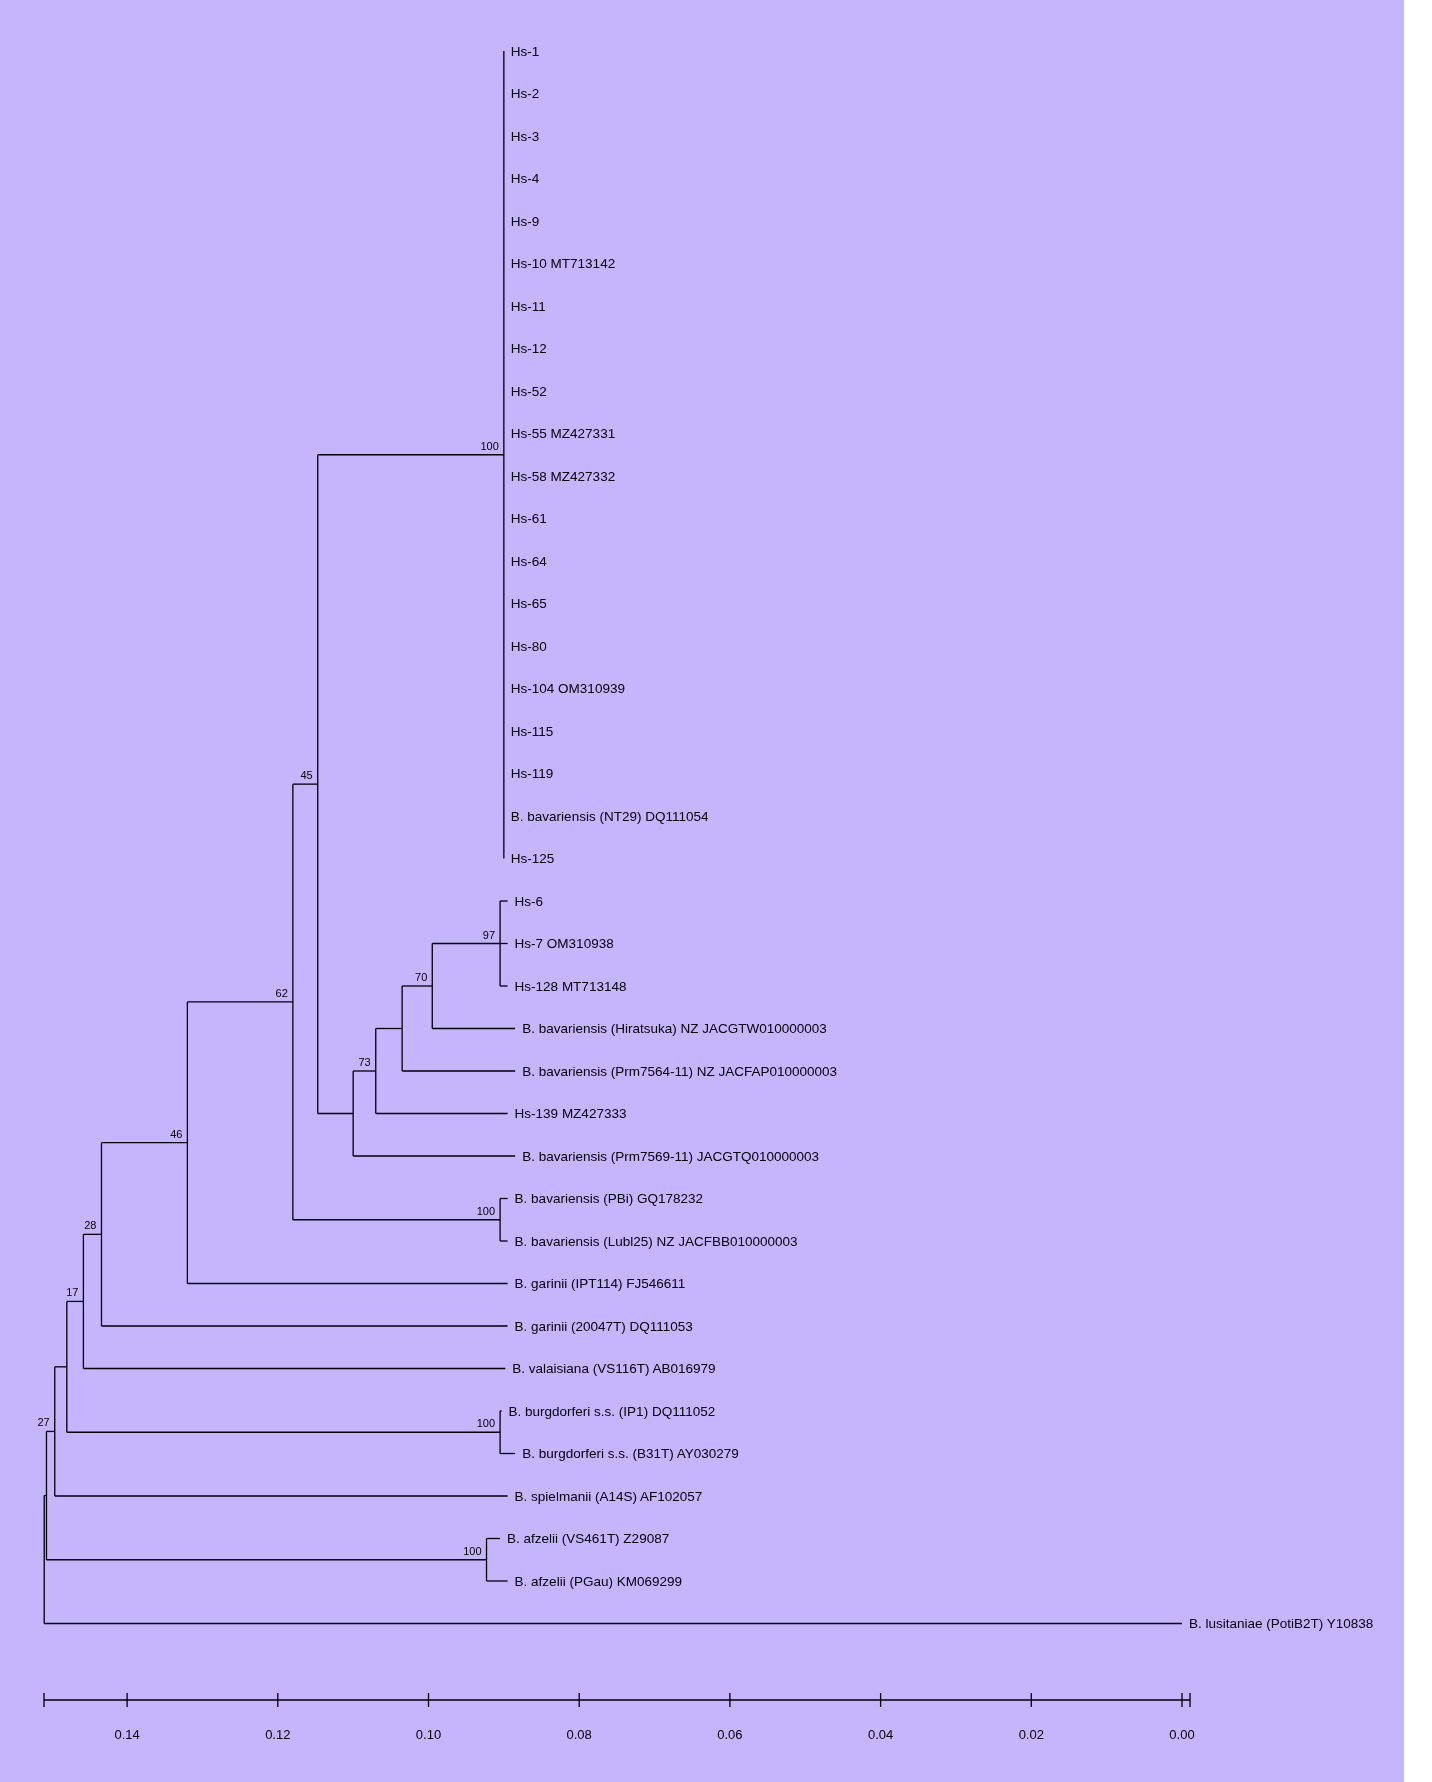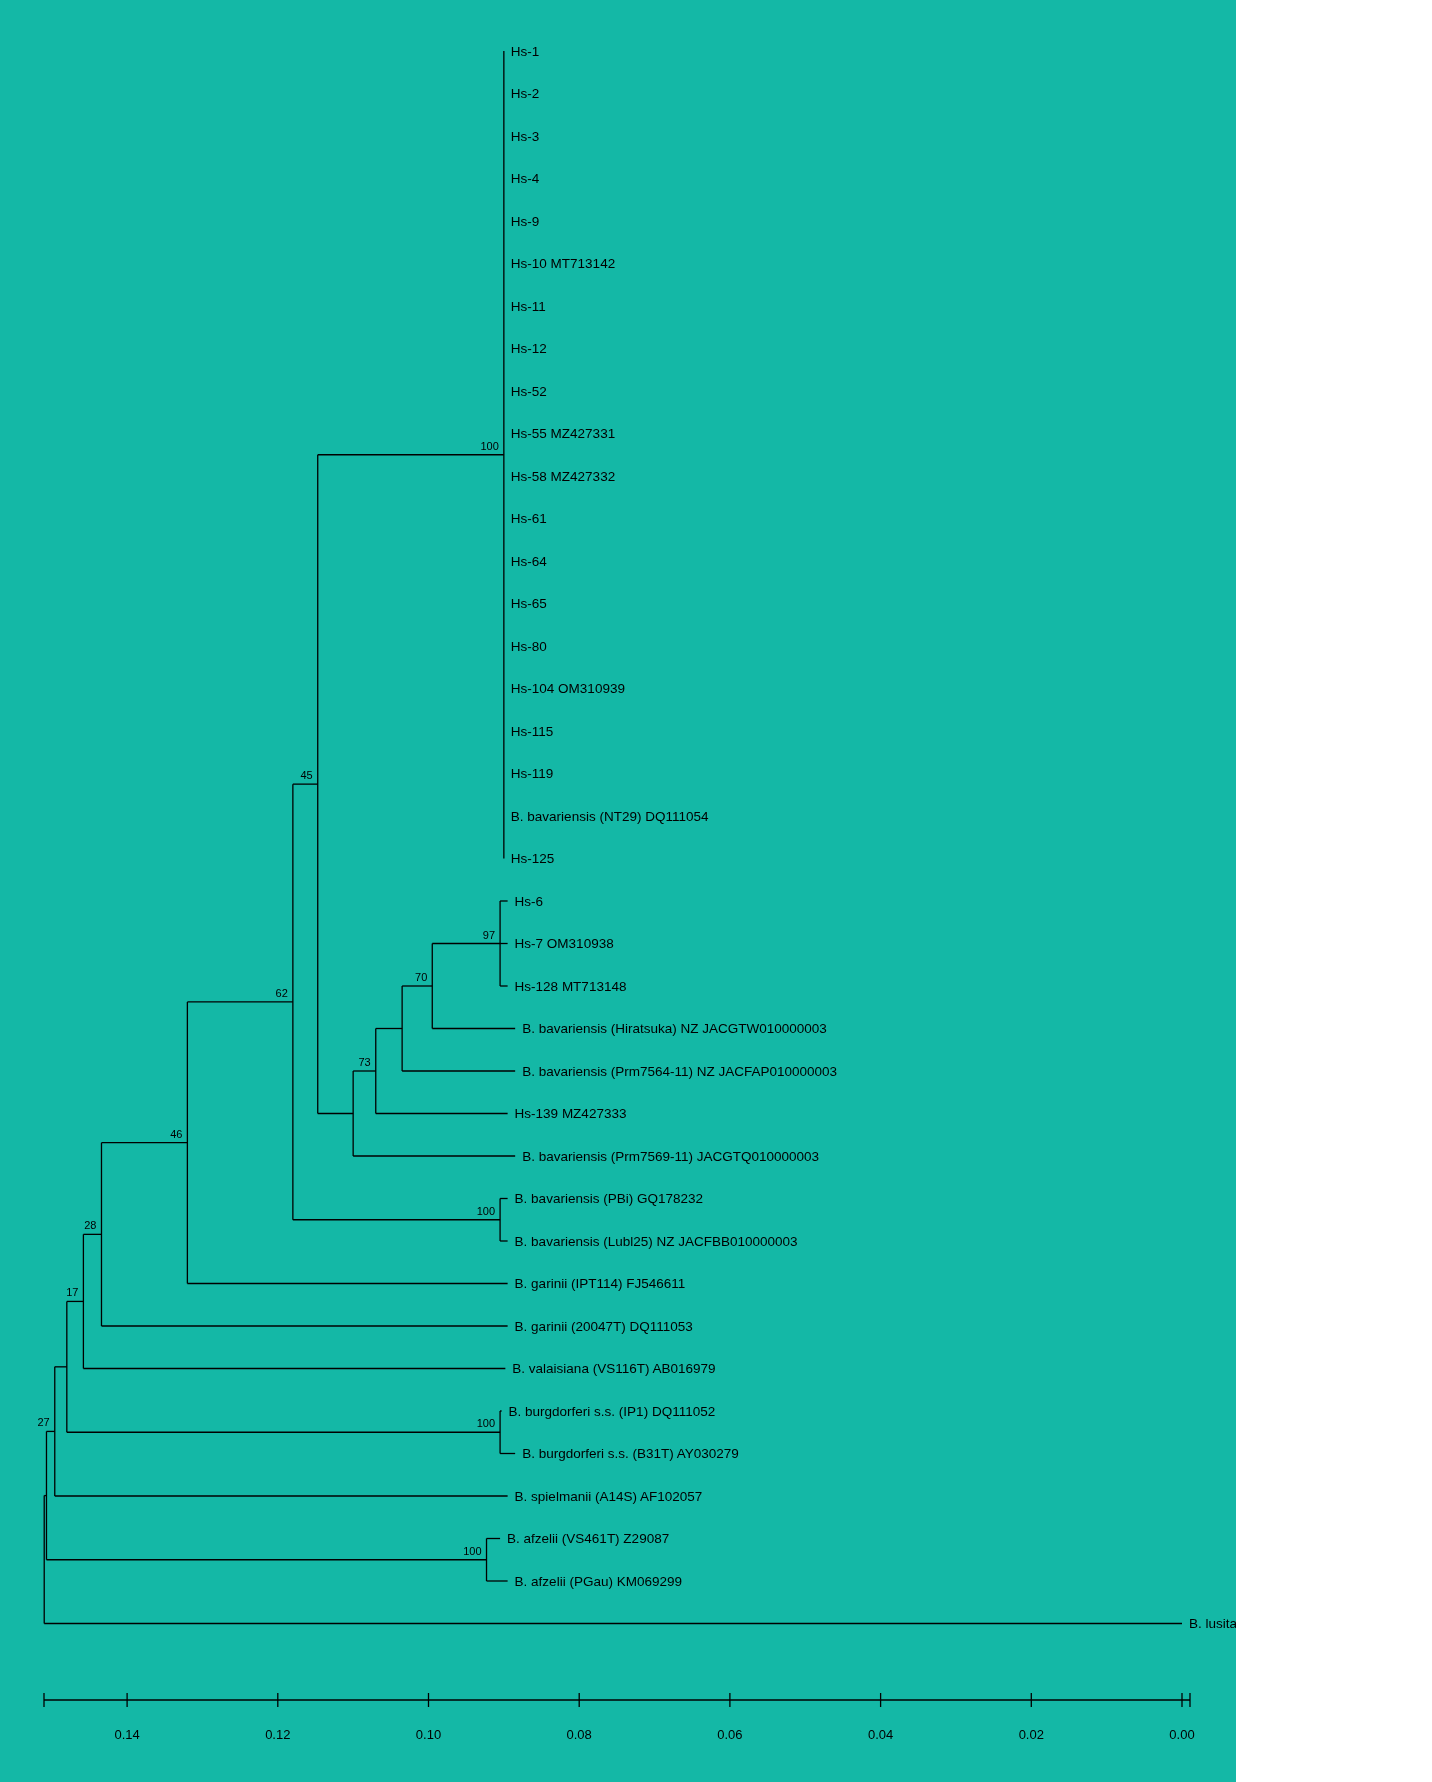--- a/index.html
+++ b/index.html
@@ -1,16 +1,16 @@
 <!DOCTYPE html>
 <html><head>
 <meta charset="utf-8">
 <style>
   html,body{margin:0;padding:0;background:#ffffff;}
-  .figure{width:1236px;height:1782px;background:#14b8a6;position:relative;overflow:hidden;}
+  .figure{width:1404px;height:1782px;background:#c4b5fd;position:relative;overflow:hidden;}
   svg{display:block;font-family:"Liberation Sans", sans-serif;}
   .tip-label{font-size:13.5px;fill:#000;}
   .support{font-size:11px;fill:#000;}
   .axis-label{font-size:13px;fill:#000;}
 </style>
 </head>
 <body>
 
 <div class="figure">
   <svg id="tree-svg" width="1432" height="1782" viewBox="0 0 1432 1782">

